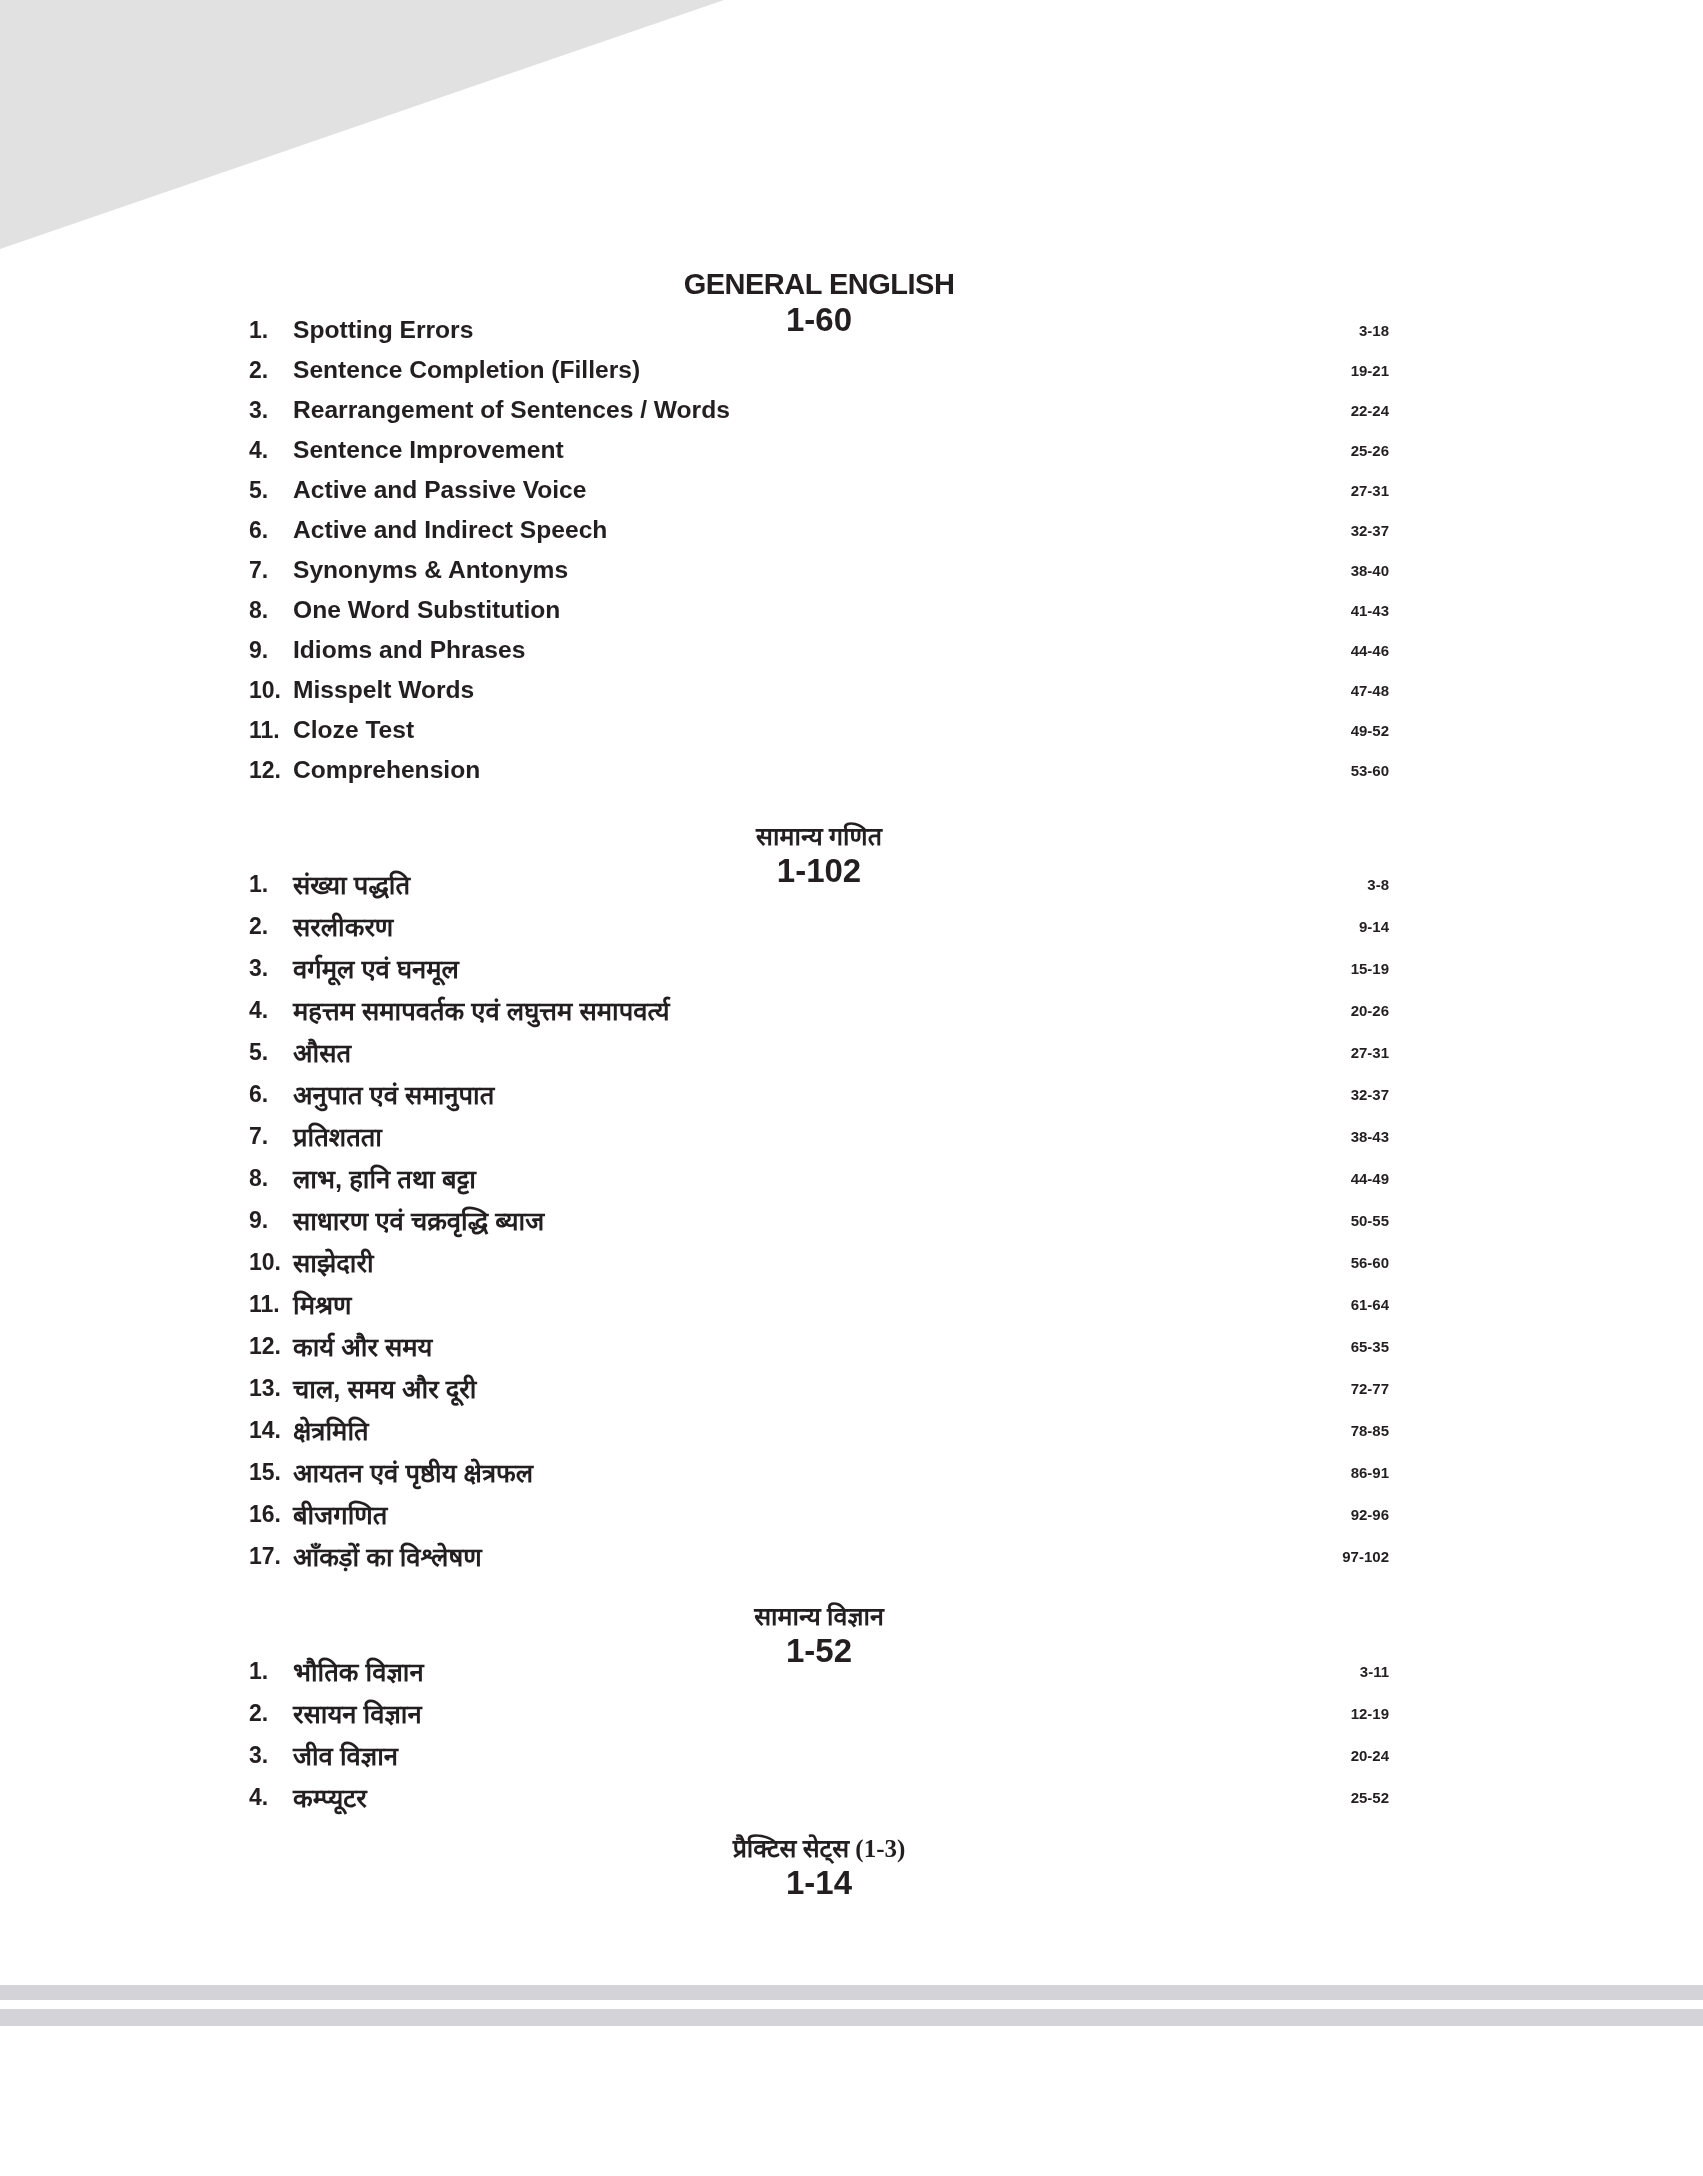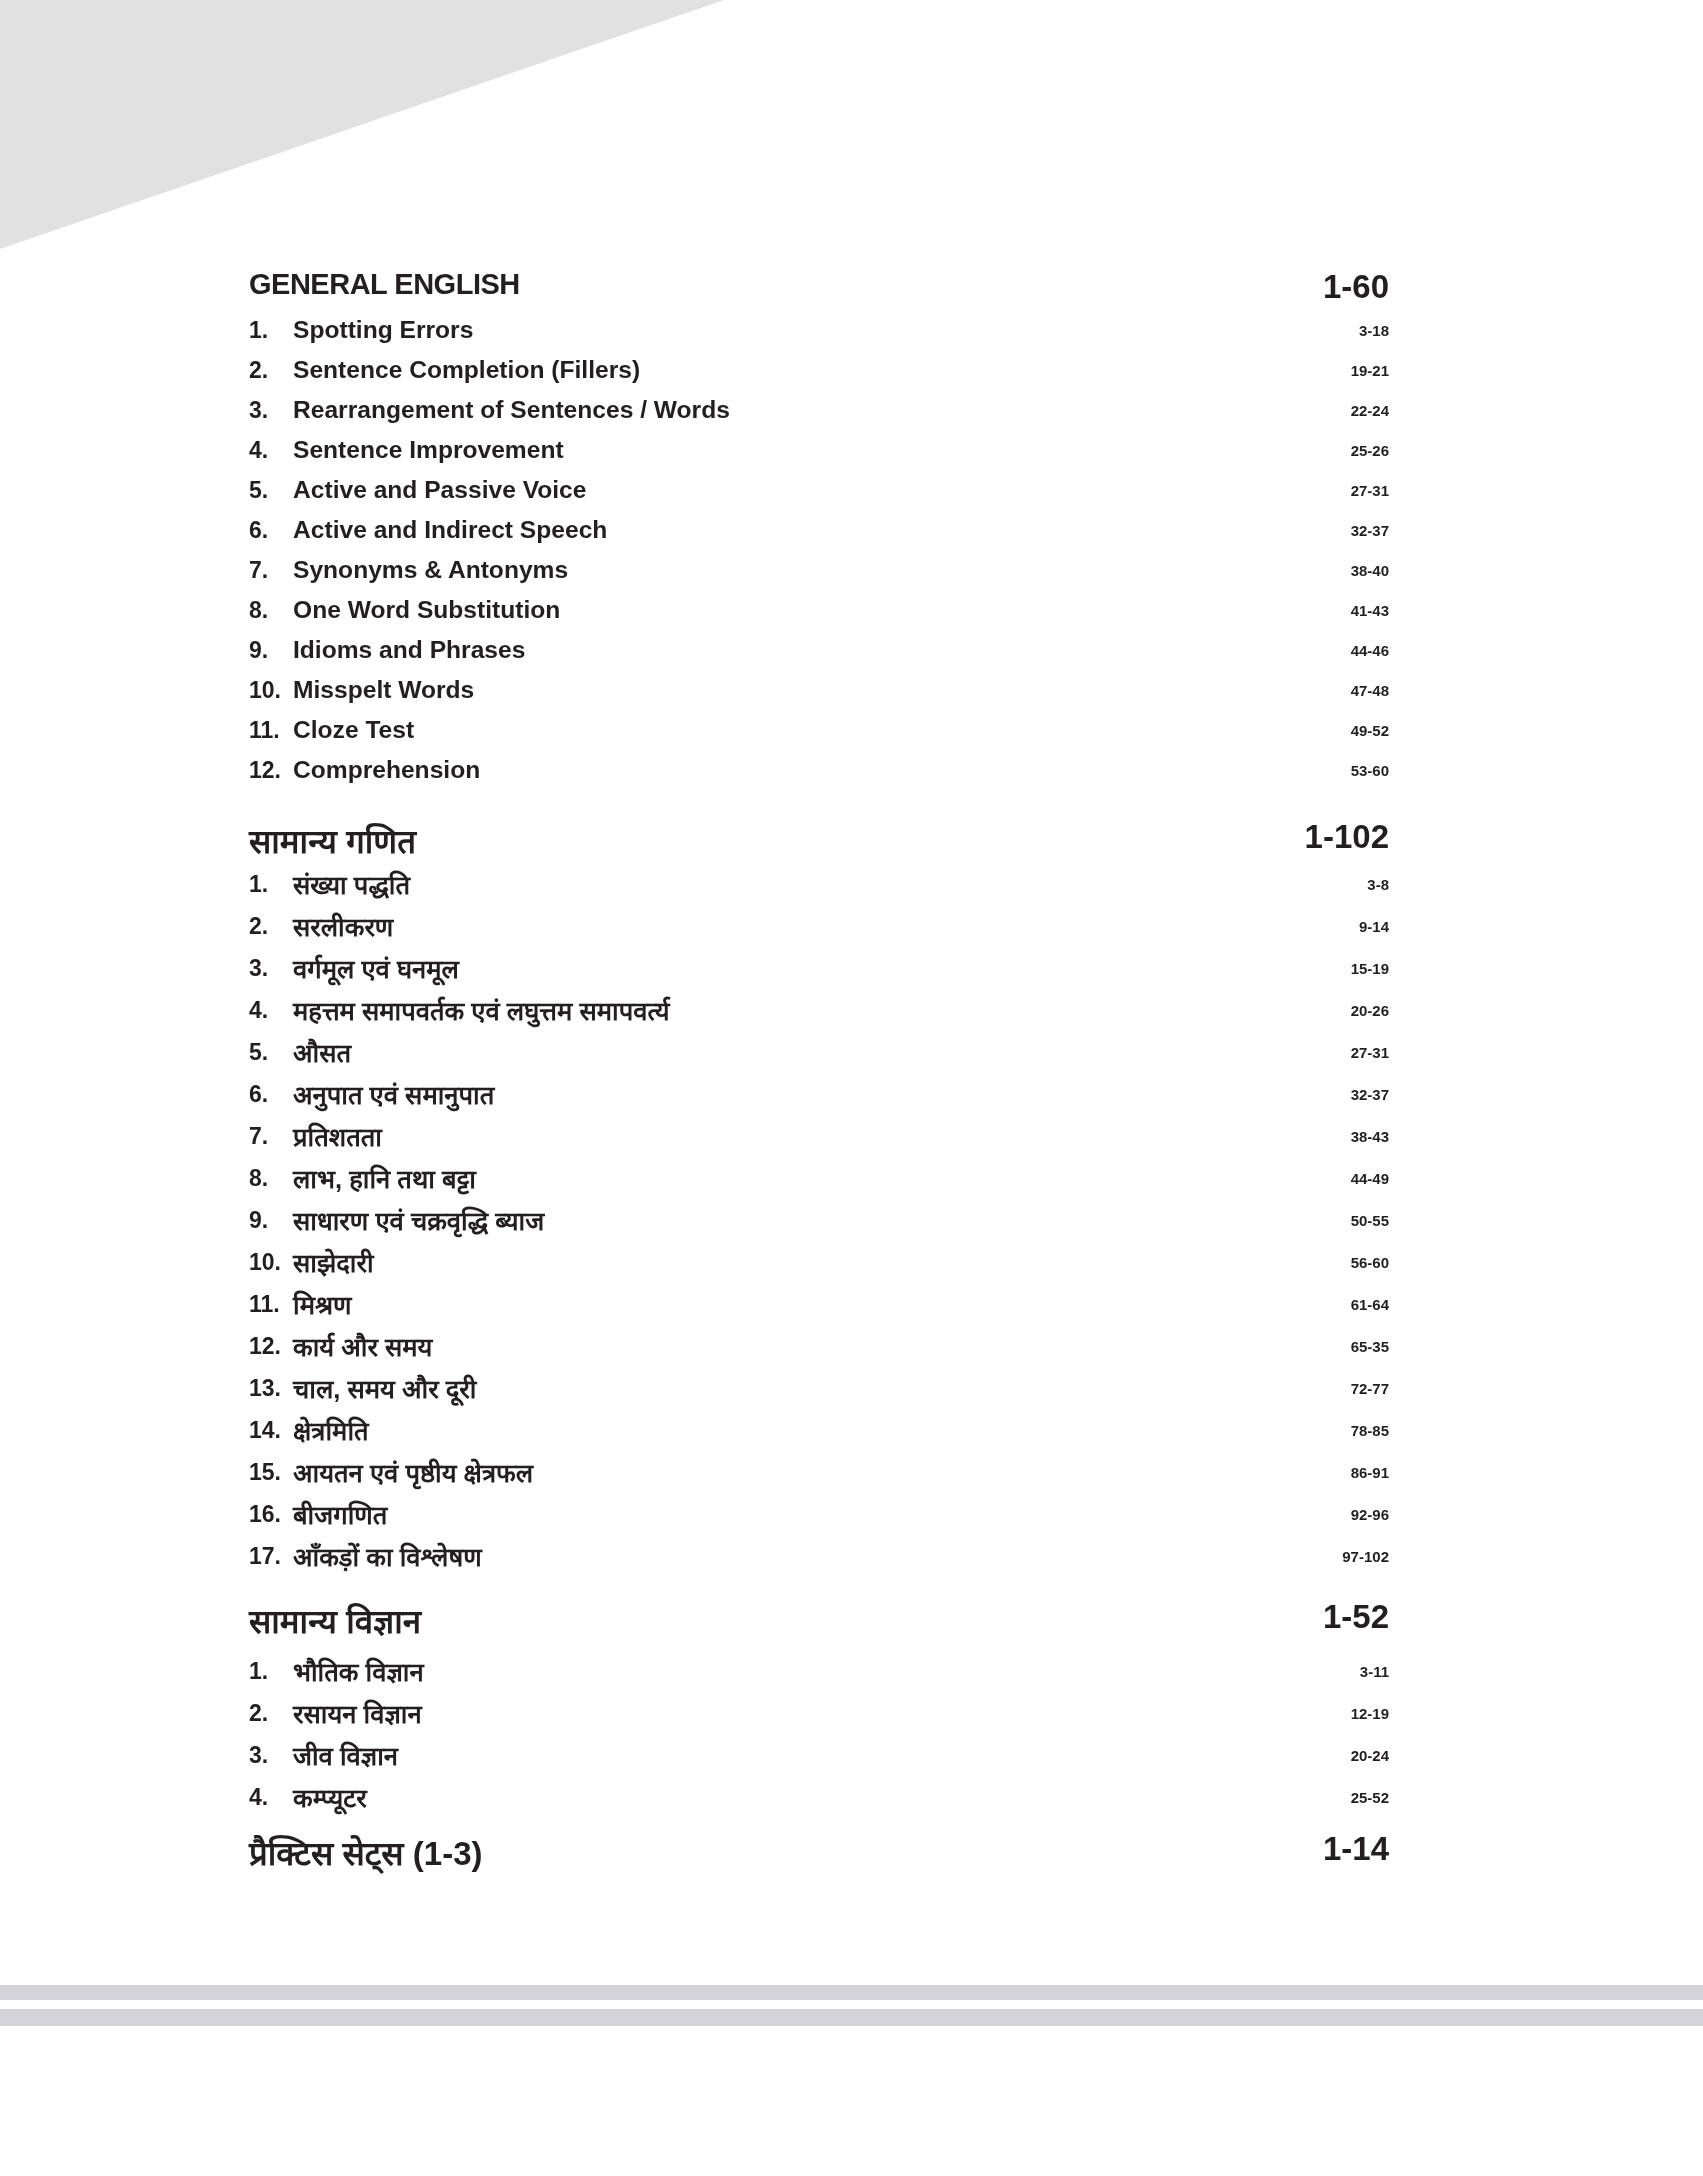--- a/index.html
+++ b/index.html
@@ -26,28 +26,29 @@
   .bar2 { top: 2009px; height: 17px; }
 
   
   .content {
     position: absolute;
     left: 249px; top: 268px;
     width: 1140px;
   }
 
   .sec-head {
-    display: flex; justify-content: space-between; 
+    display: flex; justify-content: space-between; align-items: center;
     height: 42px;
     font-weight: bold;
+    flex-direction: column;
   }
   .sec-head h2 { margin: 0; font-size: 29px; letter-spacing: -0.5px; font-weight: bold; }
   .sec-head .pages { font-size: 33px; font-weight: bold; }
   .sec-head.hi { height: 45px; }
-  .sec-head.hi h2 { font-size: 33px; letter-spacing: 0; }
+  .sec-head.hi h2 { font-size: 25px; letter-spacing: 0; font-family: Liberation Serif, serif; }
 
   ol.items { list-style: none; margin: 0; padding: 0; }
   ol.items li { display: flex; align-items: center; font-weight: bold; }
   ol.items.en li { height: 40px; font-size: 24.6px; }
   ol.items.hi li { height: 42px; font-size: 25.6px; }
   ol.items li .num  { flex: none; width: 44px; font-size: 23px; }
   ol.items li .label{ flex: 1; white-space: nowrap; }
   ol.items li .pgs  { flex: none; font-size: 15px; }
 
   #sec-math    { margin-top: 28px; }

